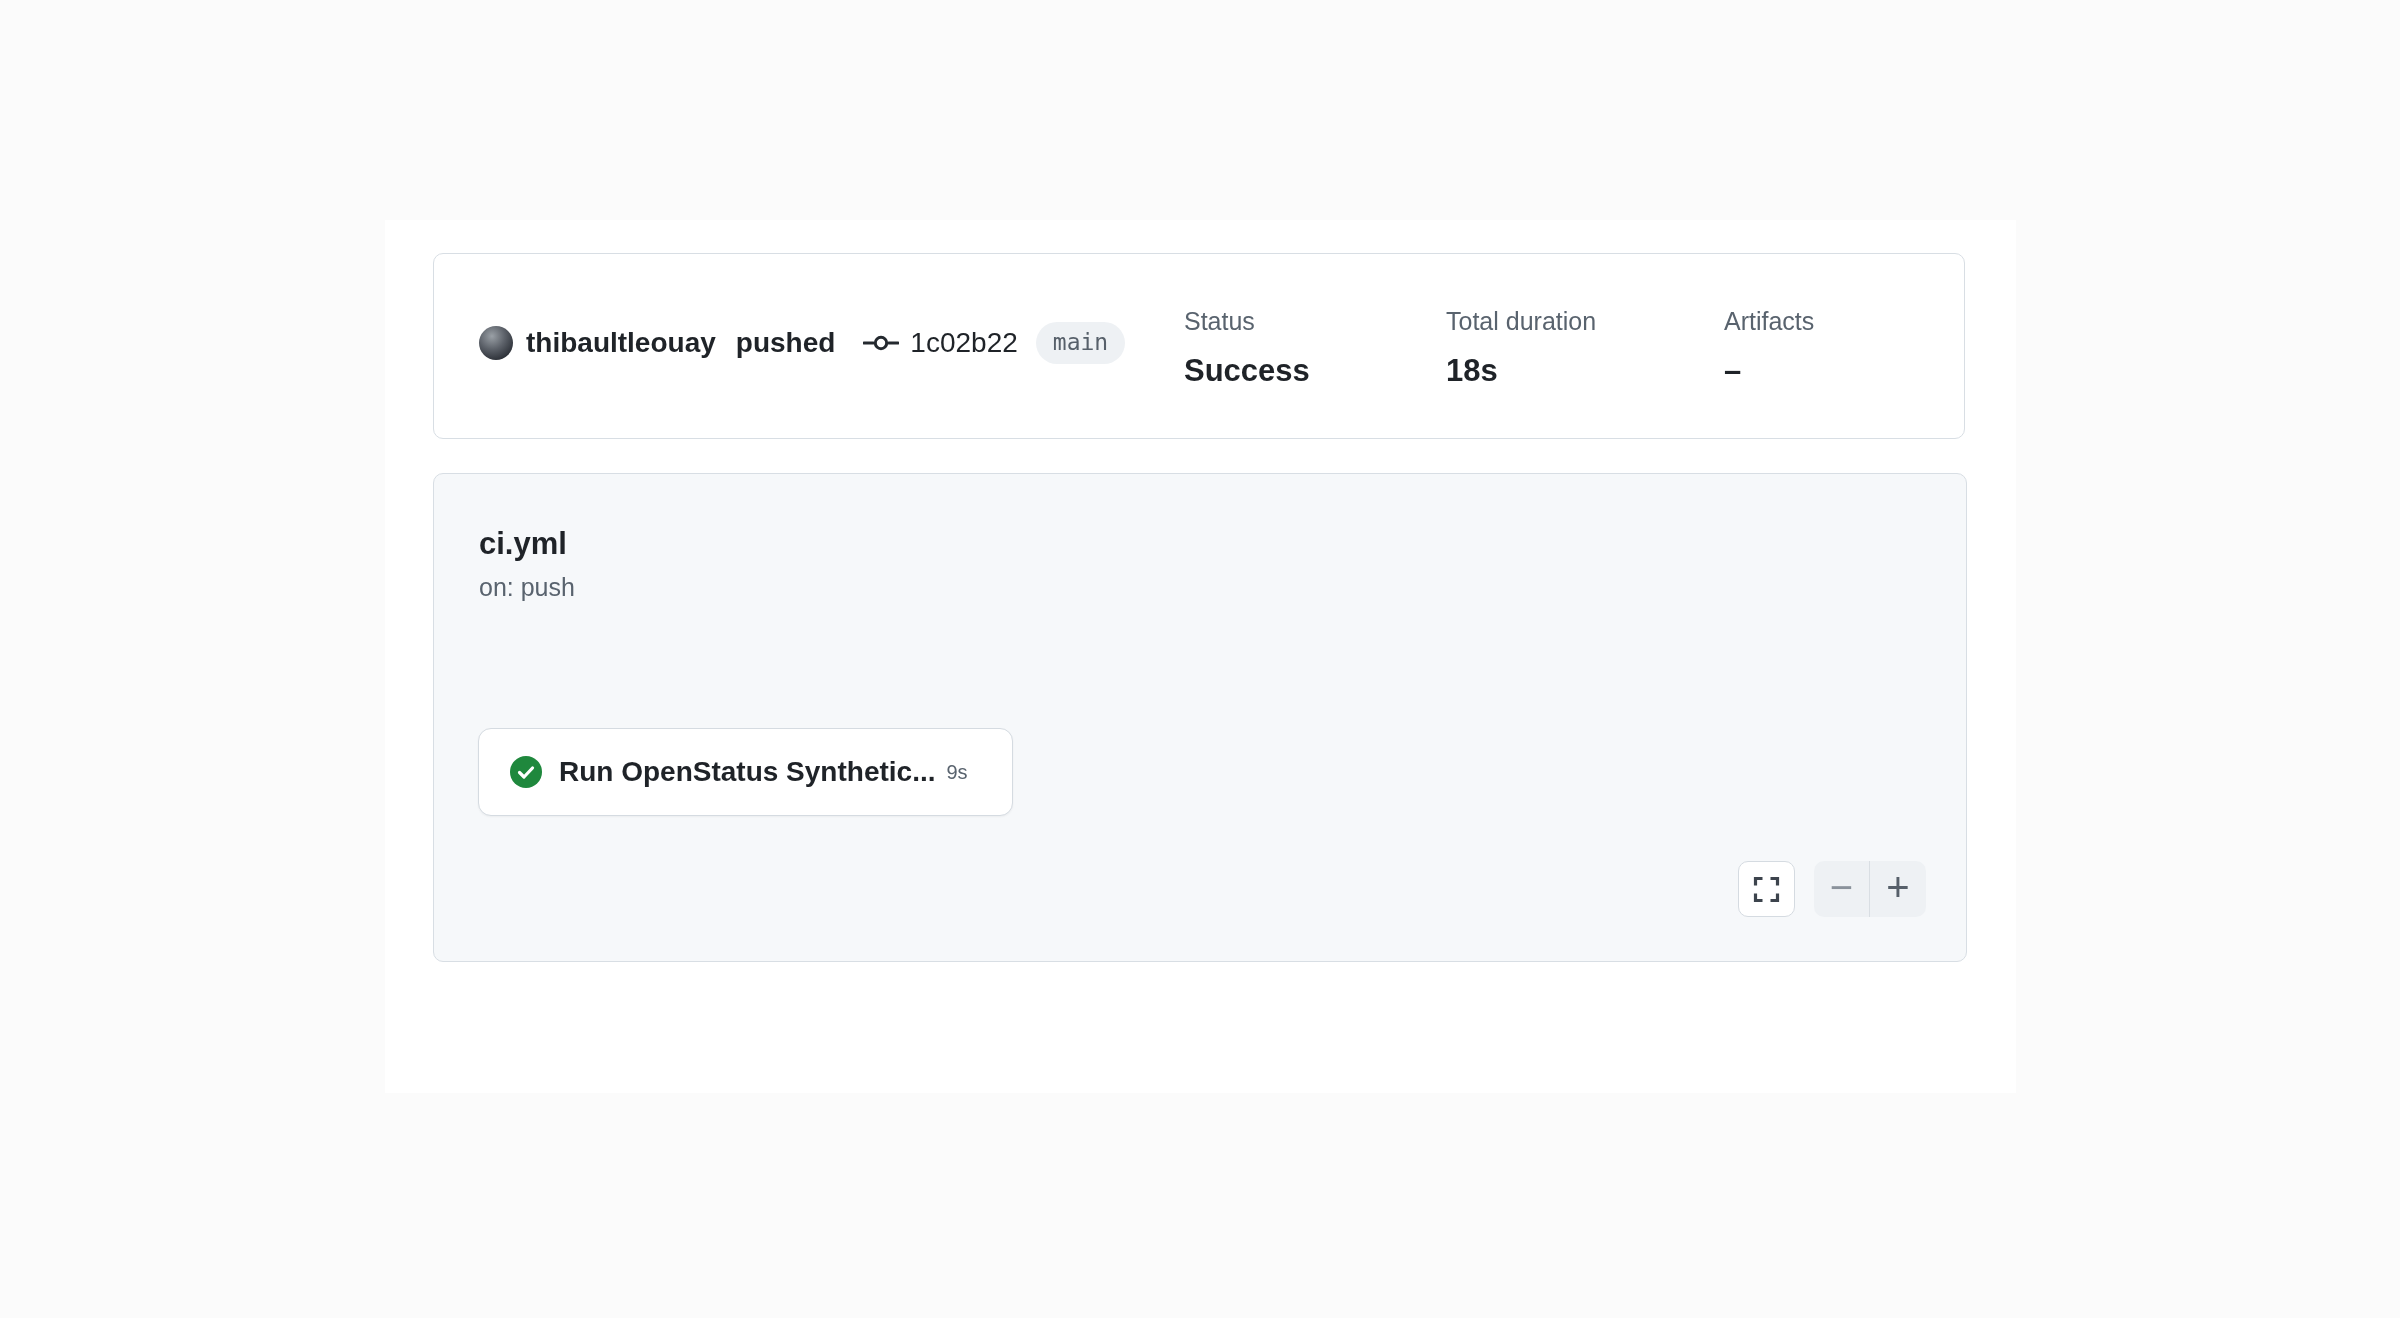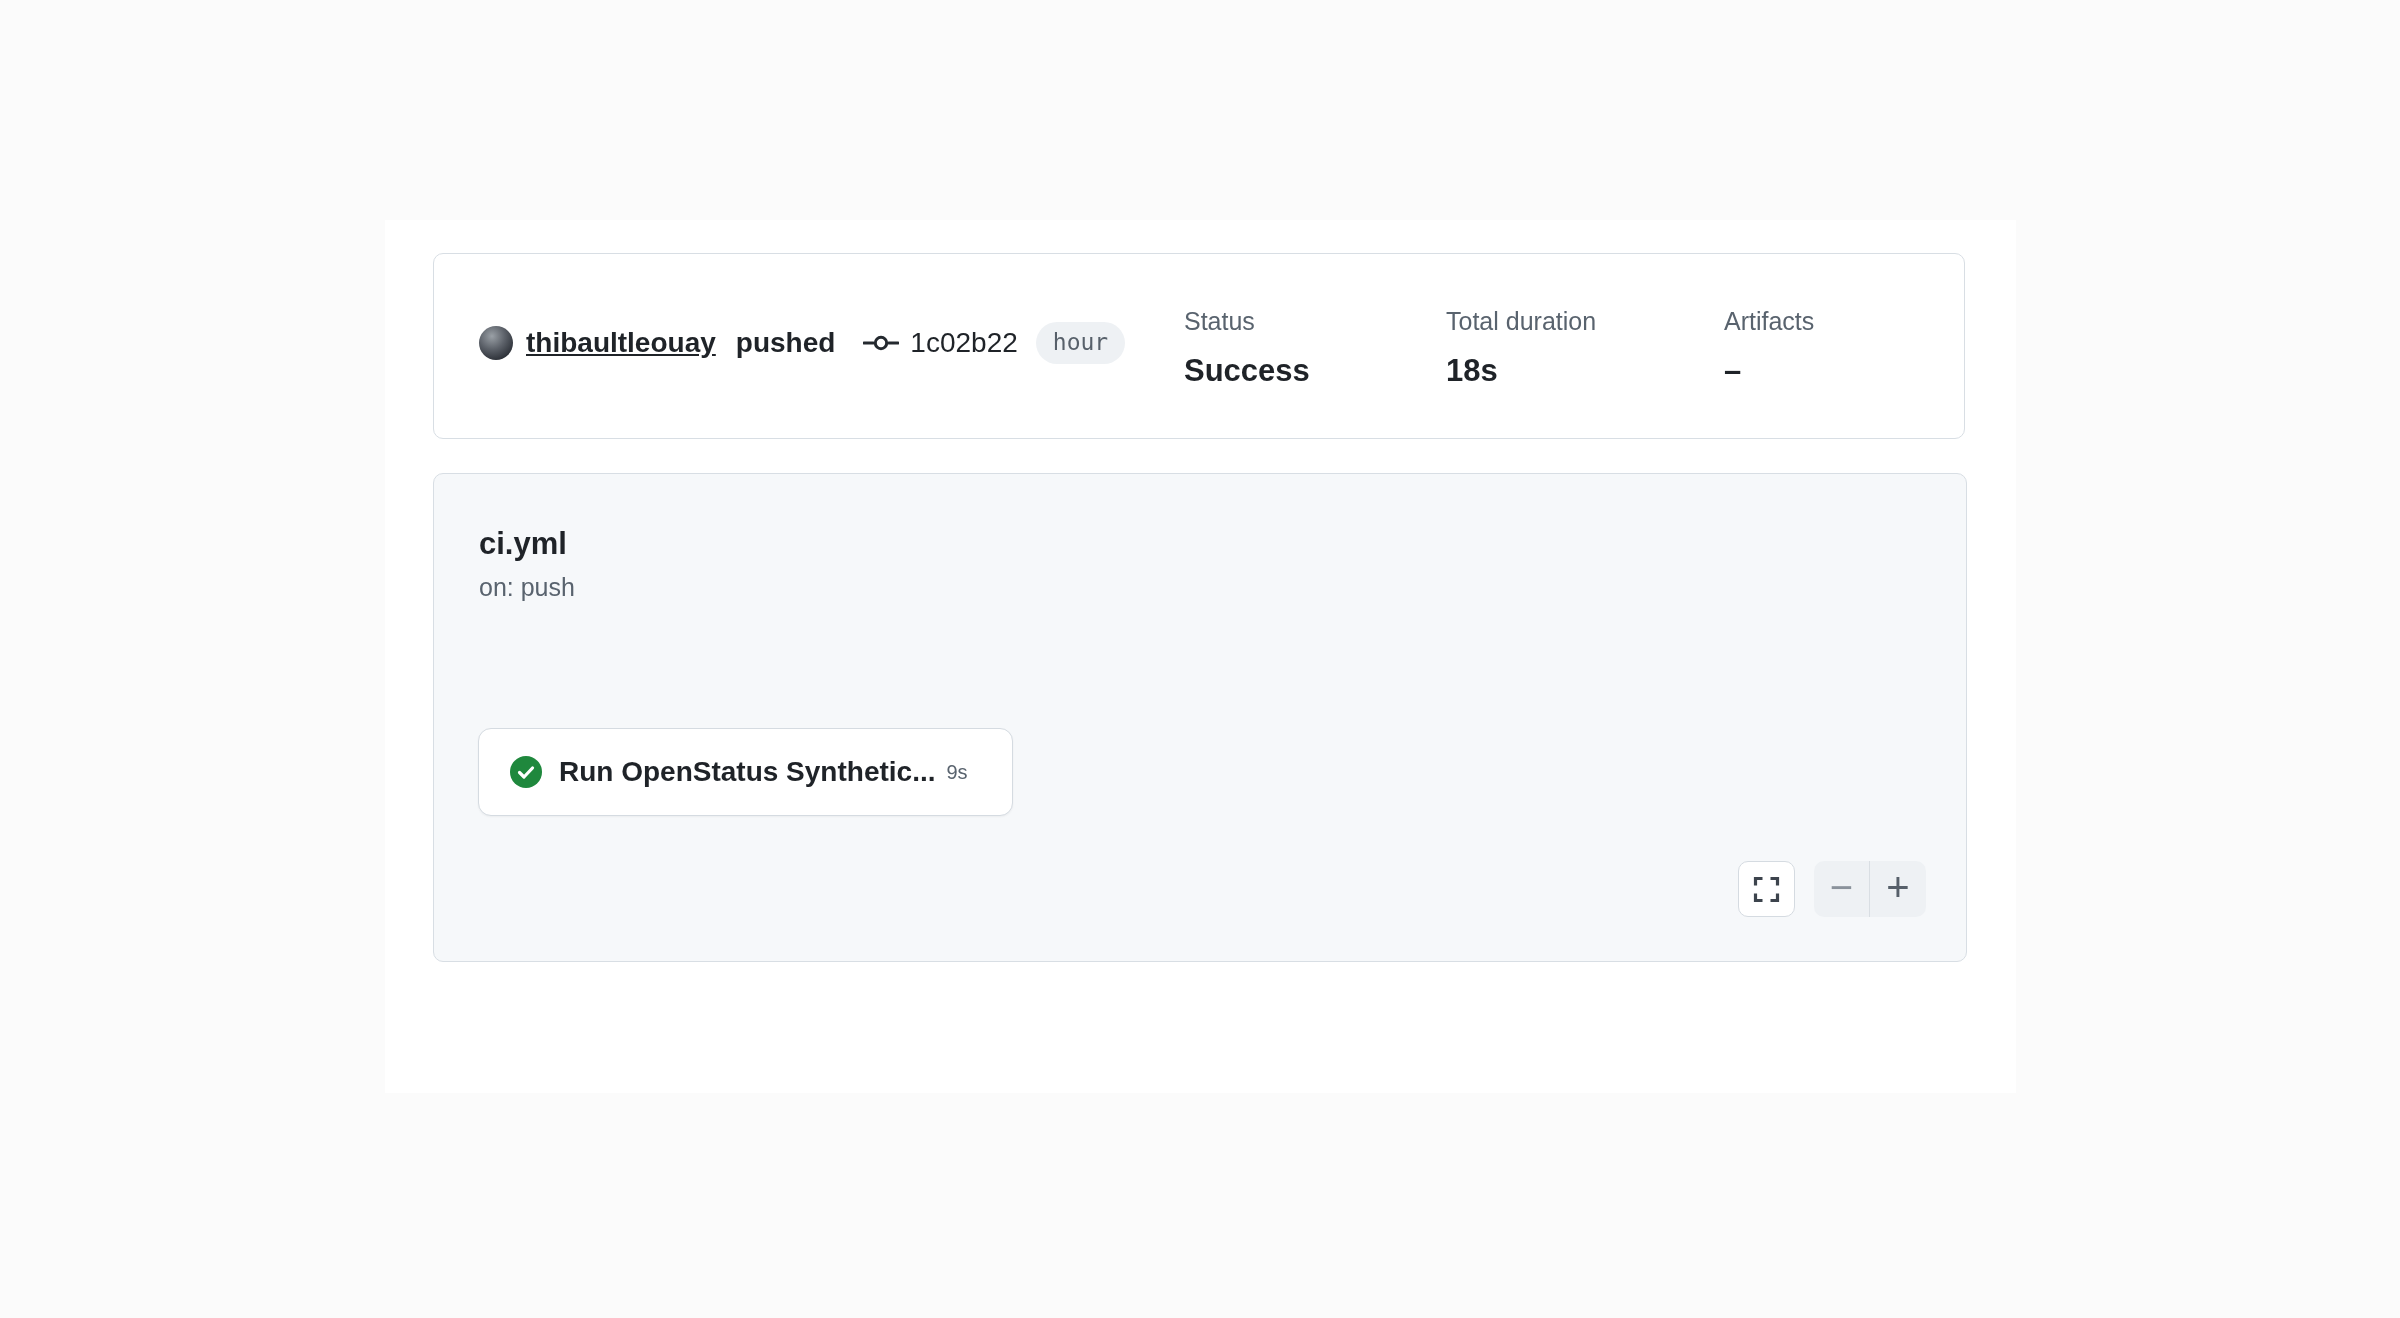--- a/index.html
+++ b/index.html
@@ -28,21 +28,21 @@
     background:#ffffff;border:1.5px solid var(--border);border-radius:10px;
   }
   .trigger-block{position:absolute;left:45px;top:49px;}
   .trigger-text{font-size:25px;line-height:28px;color:var(--muted);}
   .actor-row{margin-top:19px;display:flex;align-items:center;font-size:28px;line-height:36px;}
   .avatar{
     width:34px;height:34px;border-radius:50%;flex:0 0 auto;margin-right:13px;
     background:radial-gradient(circle at 38% 30%,#9aa0a6 0%,#5b6068 42%,#23272e 85%);
     cursor:pointer;
   }
-  .actor-name{font-weight:700;cursor:pointer;text-decoration:underline;}
+  .actor-name{font-weight:700;cursor:pointer;}
   .actor-action{margin-left:20px;font-weight:600;}
   .commit-icon{margin-left:28px;margin-right:11px;display:flex;align-items:center;}
   .sha{font-size:28px;cursor:pointer;}
   .branch-badge{
     margin-left:18px;font-family:"DejaVu Sans Mono","Liberation Mono",monospace;
     font-size:23px;line-height:23px;color:var(--badge-text);
     background:var(--badge-bg);padding:9px 17px 10px;border-radius:21px;cursor:pointer;
   }
   .col{position:absolute;top:53px;}
   .col-status{left:750px;} .col-duration{left:1012px;} .col-artifacts{left:1290px;}
@@ -96,21 +96,21 @@
           <span class="actor-name">thibaultleouay</span>
           <span class="actor-action">pushed</span>
           <span class="commit-icon">
             <svg width="36" height="20" viewBox="0 0 36 20" fill="none">
               <line x1="1" y1="10" x2="10.5" y2="10" stroke="#24292f" stroke-width="3" stroke-linecap="round"></line>
               <circle cx="18" cy="10" r="5.7" stroke="#24292f" stroke-width="3" fill="none"></circle>
               <line x1="25.5" y1="10" x2="35" y2="10" stroke="#24292f" stroke-width="3" stroke-linecap="round"></line>
             </svg>
           </span>
           <span class="sha">1c02b22</span>
-          <span class="branch-badge">hour</span>
+          <span class="branch-badge">main</span>
         </div>
       </div>
 
       <div class="col col-status">
         <div class="col-label">Status</div>
         <div class="col-value">Success</div>
       </div>
       <div class="col col-duration">
         <div class="col-label">Total duration</div>
         <div class="col-value">18s</div>

